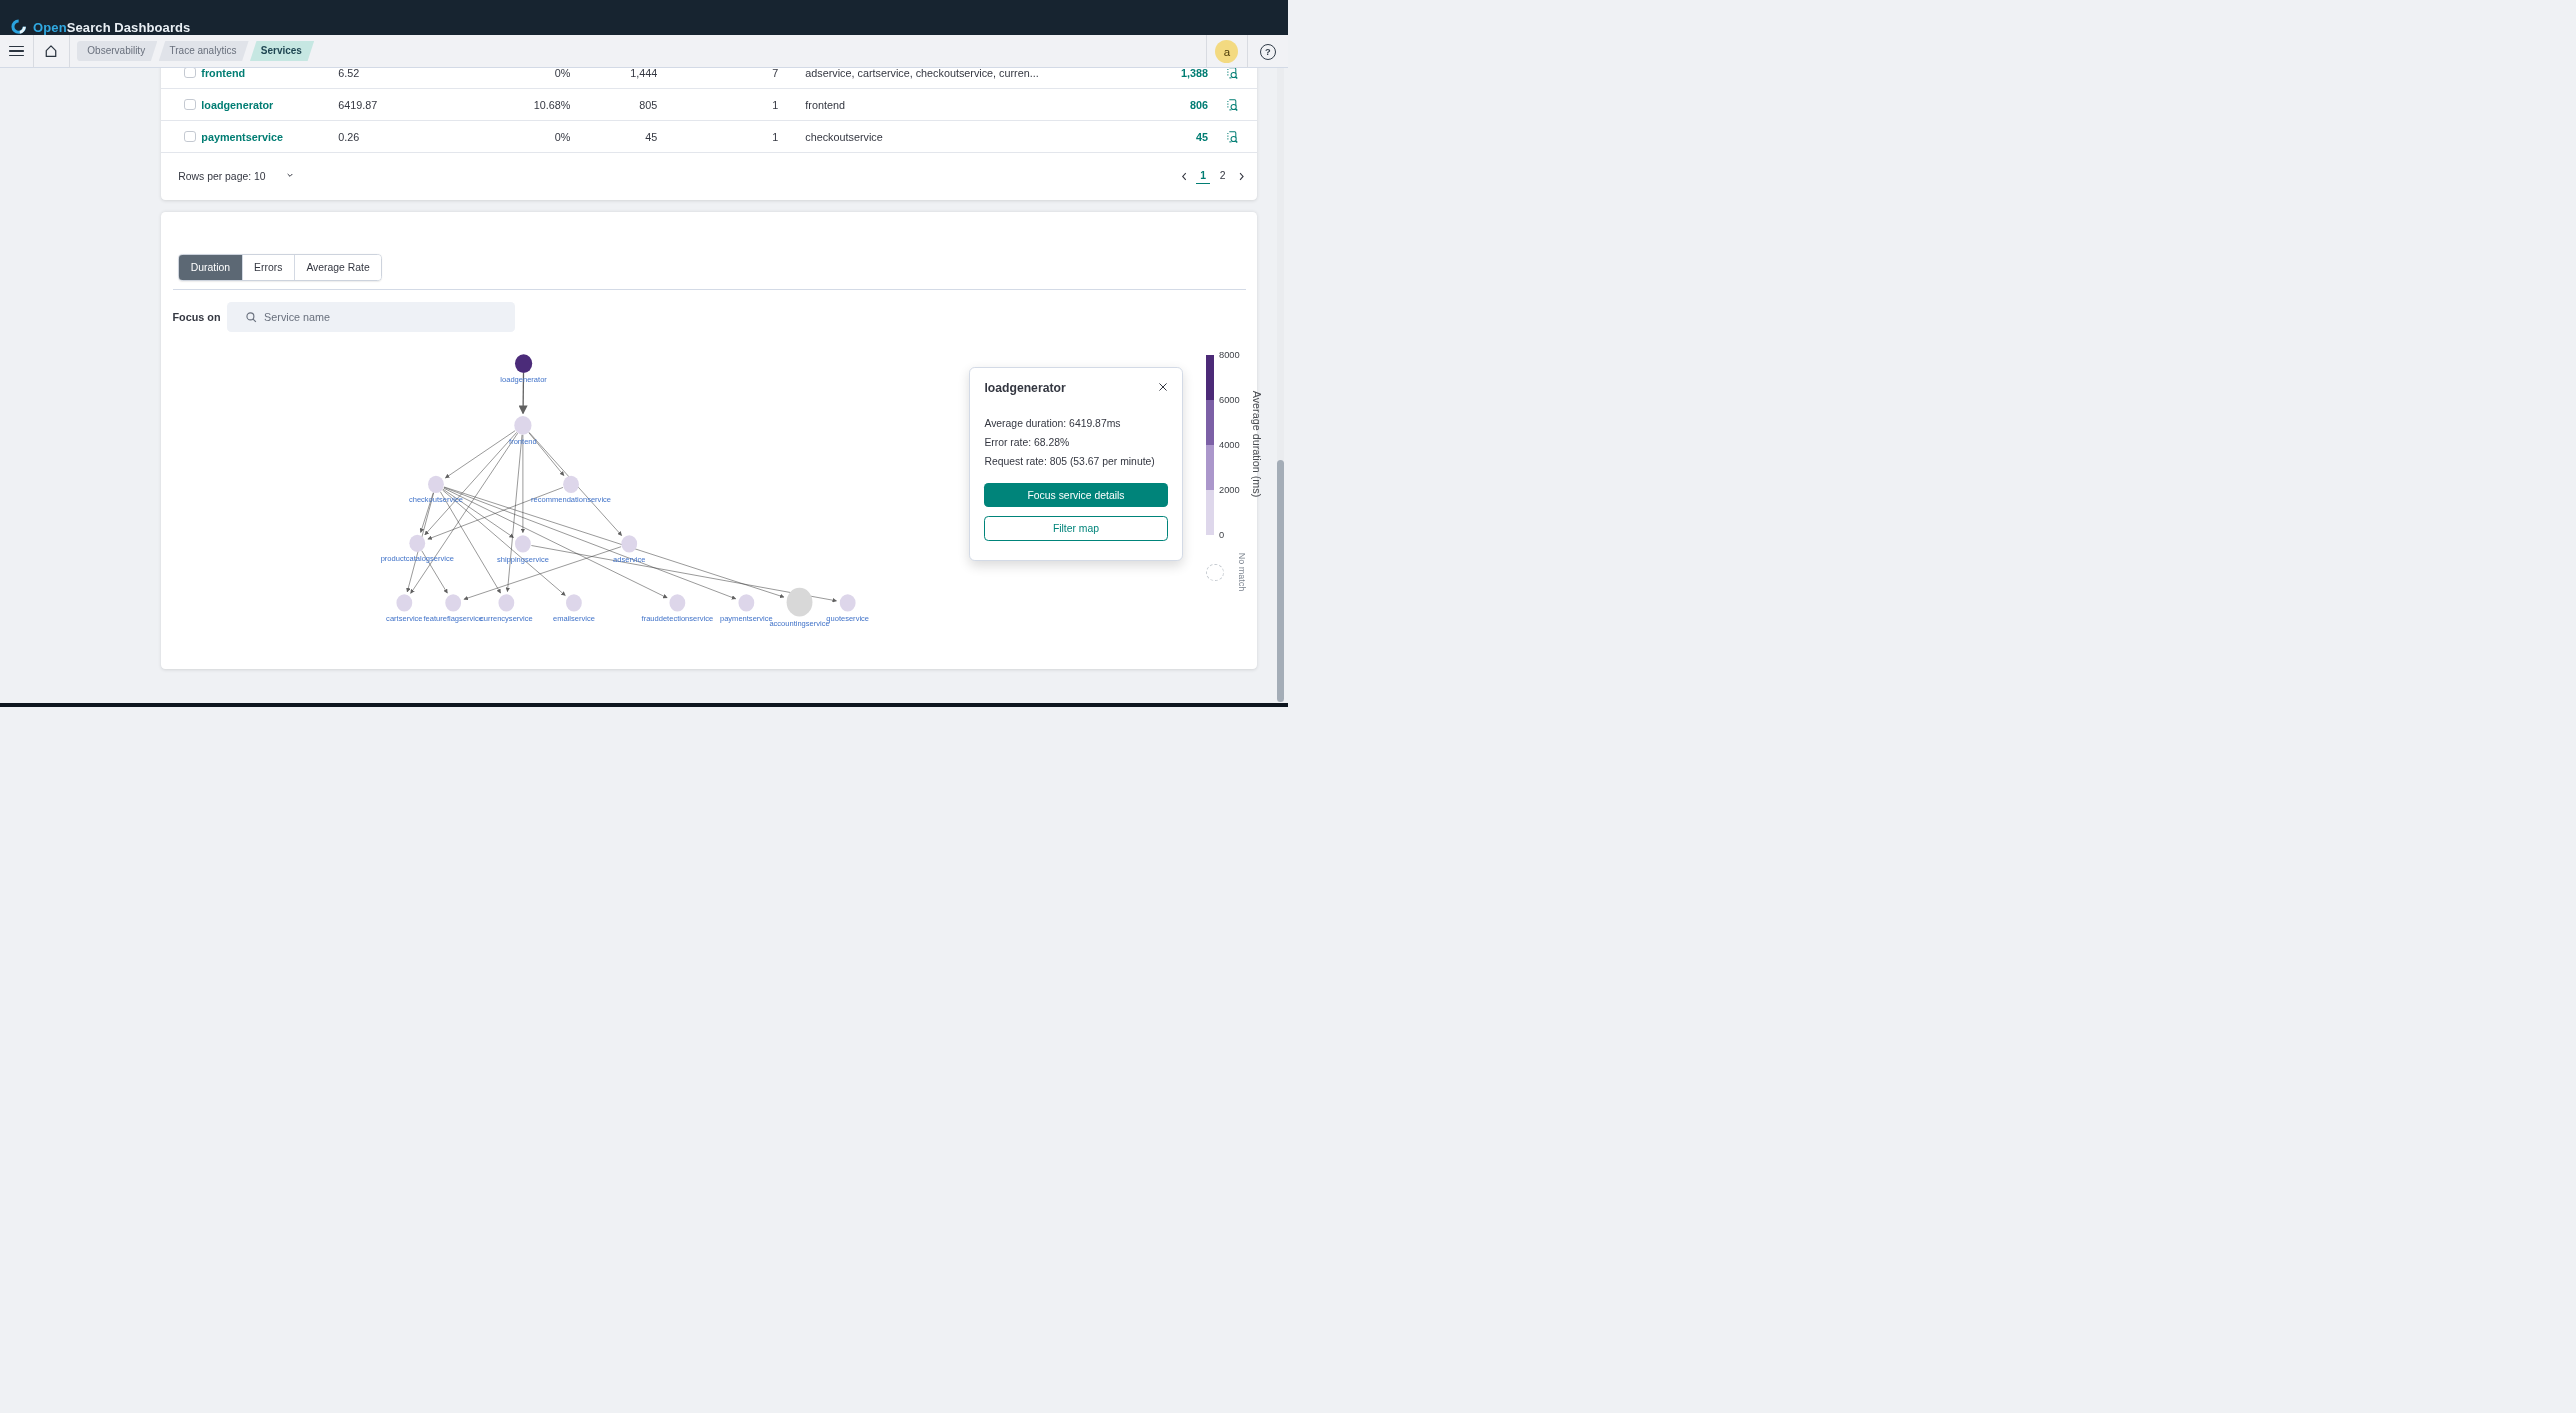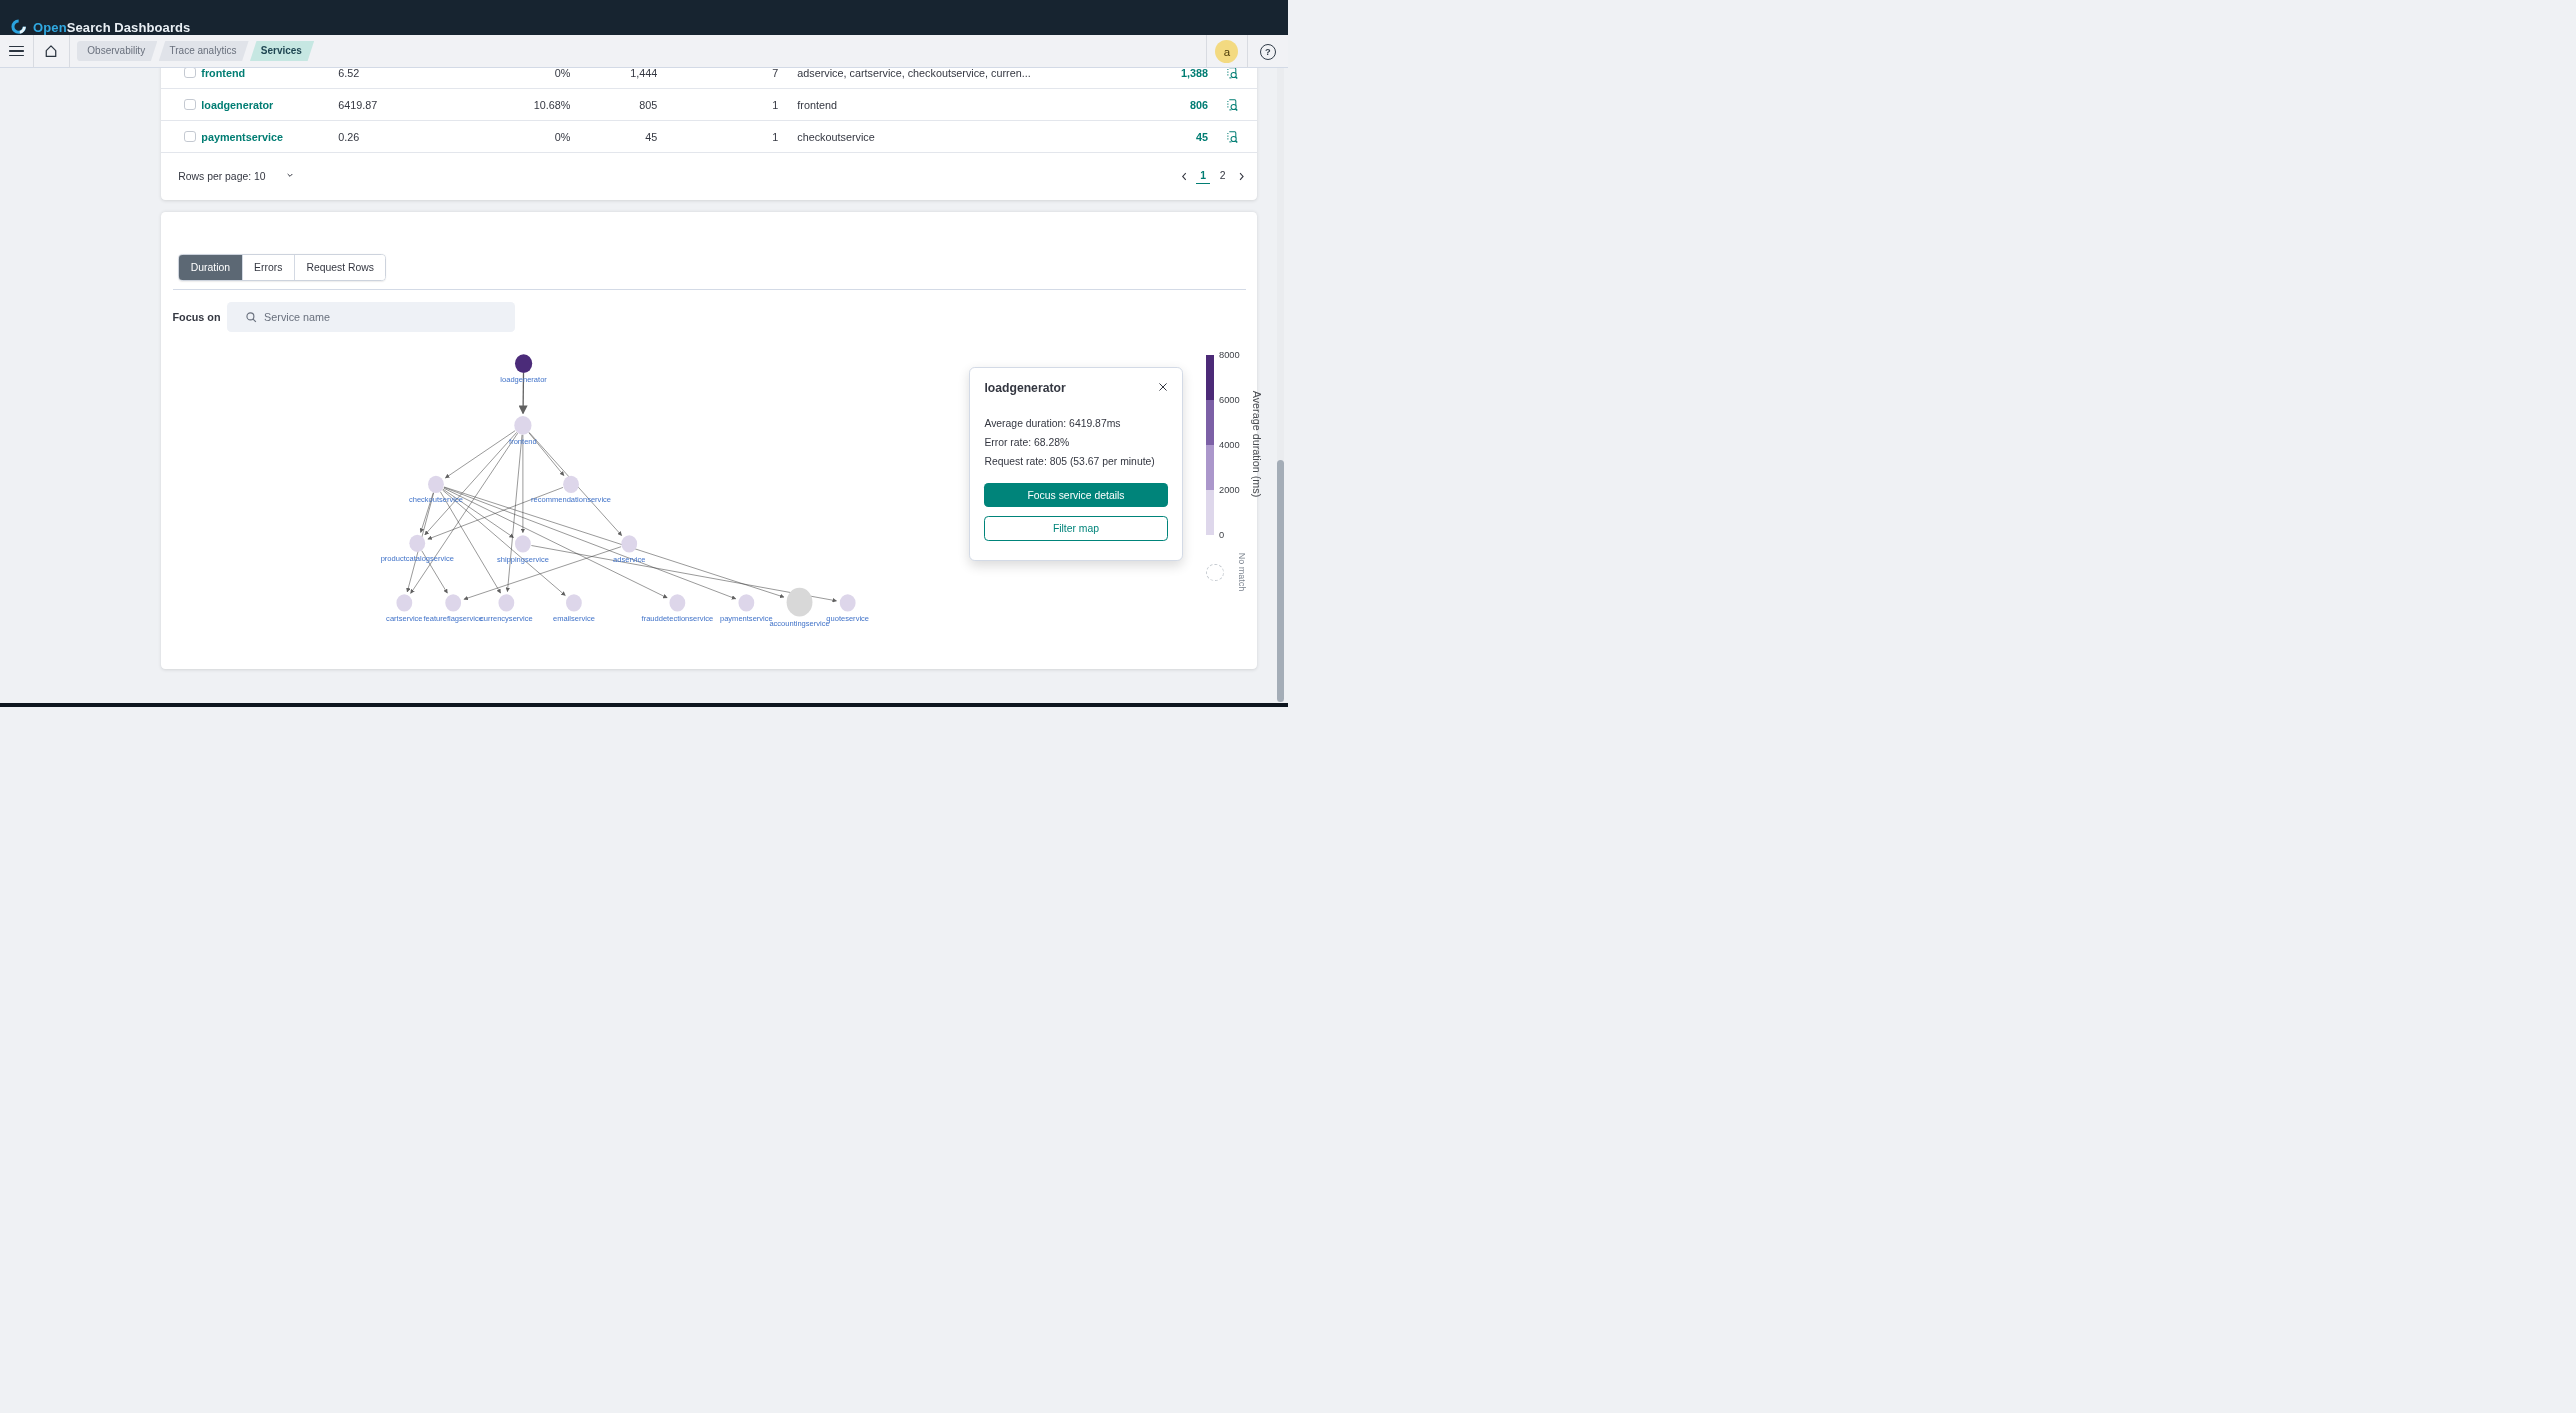--- a/index.html
+++ b/index.html
@@ -42,21 +42,21 @@
   
   .table-body{margin-top:7.2px}
   .t-row{display:flex;align-items:center;height:32px;border-bottom:0.7px solid #e3e6ec;
     padding:0 17.3px 0 23px;font-size:10.8px;color:#343741}
   .chk{width:11.5px;height:11.5px;border:0.7px solid #c4c9d1;border-radius:2.9px;background:#fff;flex:none;cursor:pointer}
   .c-name{width:137px;margin-left:5.8px;color:#017d73;font-weight:bold;cursor:pointer}
   .c-dur{width:158px;text-align:left}
   .c-err{width:74px;text-align:right}
   .c-rate{width:87px;text-align:right}
   .c-conn{width:121px;text-align:right}
-  .c-names{flex:1;margin-left:19px;overflow:hidden;white-space:nowrap}
+  .c-names{flex:1;margin-left:27px;overflow:hidden;white-space:nowrap}
   .c-traces{width:86px;text-align:right;color:#017d73;font-weight:bold;cursor:pointer}
   .c-icon{margin-left:17.3px;width:14.4px;display:flex;cursor:pointer}
   .t-footer{display:flex;align-items:center;justify-content:space-between;height:46px;padding:0 10px 0 17.3px;font-size:10.4px;color:#343741}
   .rpp{display:flex;gap:20px;cursor:pointer}
   .pager{display:flex;align-items:center;gap:6.5px}
   .page-num{padding:1.4px 4.3px;cursor:pointer;font-size:10.4px;color:#343741}
   .page-num.active{color:#017d73;font-weight:bold;border-bottom:1.4px solid #017d73}
   .pg-chev{display:flex;cursor:pointer}
 
   
@@ -223,21 +223,21 @@
           </svg>
       </span>
     </div>
   </div>
 </div>
 
 <div class="panel" id="map-panel">
   <div class="tab-group" id="tab-group">
       <button class="tab-btn active">Duration</button>
       <button class="tab-btn">Errors</button>
-      <button class="tab-btn">Request Rows</button>
+      <button class="tab-btn">Average Rate</button>
     </div>
   <div class="map-divider"></div>
   <div class="focus-row">
     <div class="focus-label">Focus on</div>
     <div class="search-box">
       <svg width="13" height="13" viewBox="0 0 18 18" fill="none" stroke="#69707d" stroke-width="1.6">
         <circle cx="7.5" cy="7.5" r="4.8"></circle>
           <path d="M11.2 11.2 L15 15"></path>
       </svg>
       <span class="ph">Service name</span>

